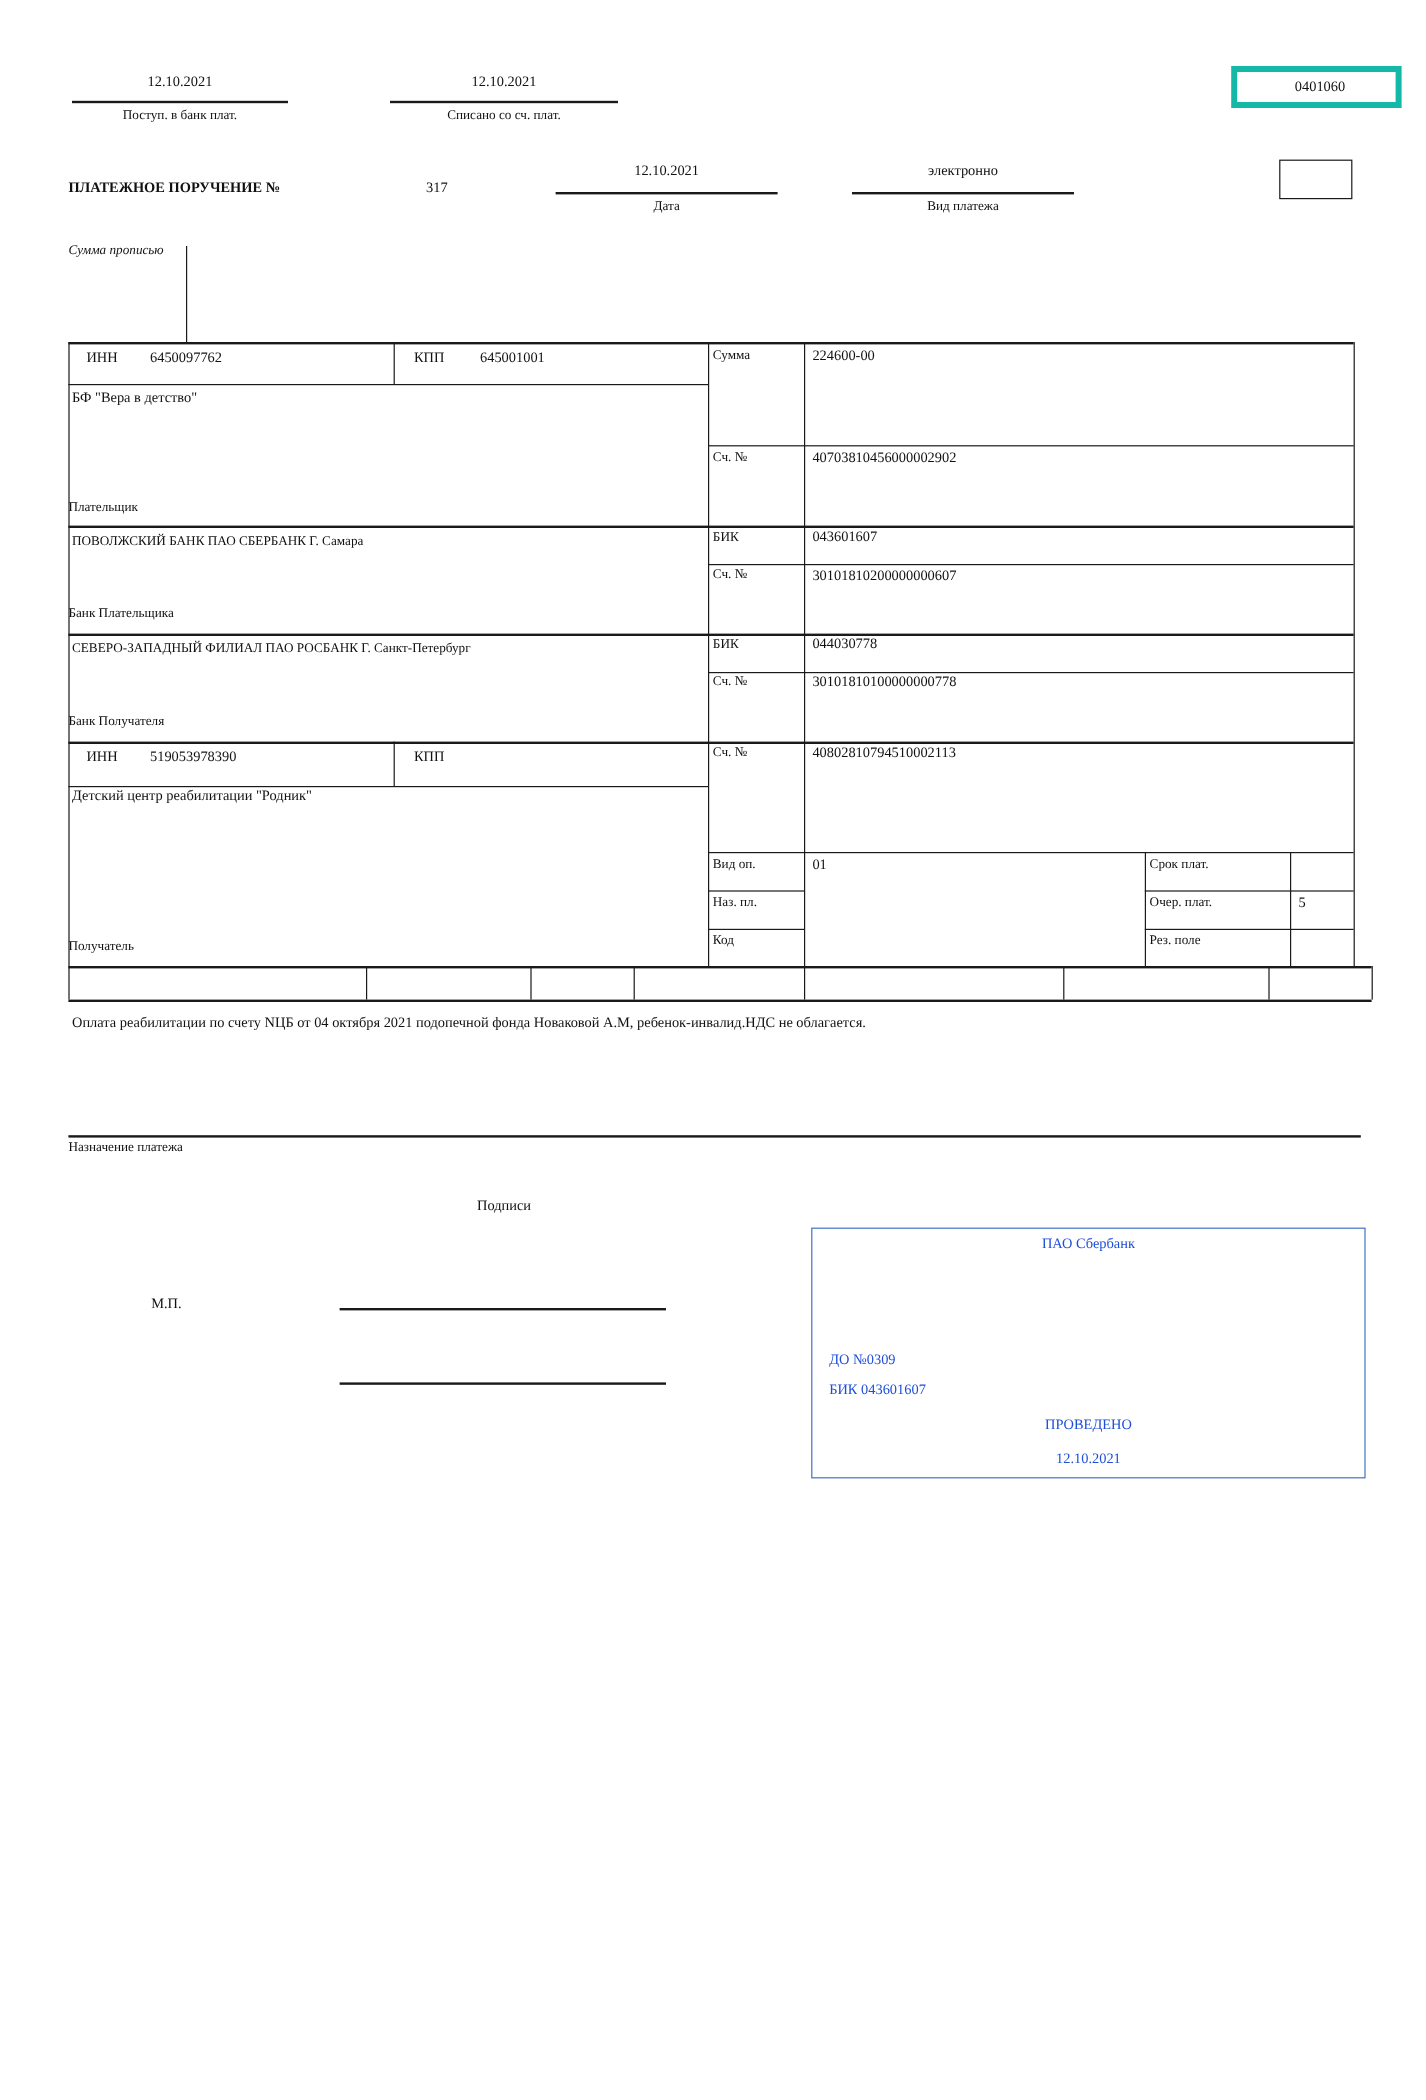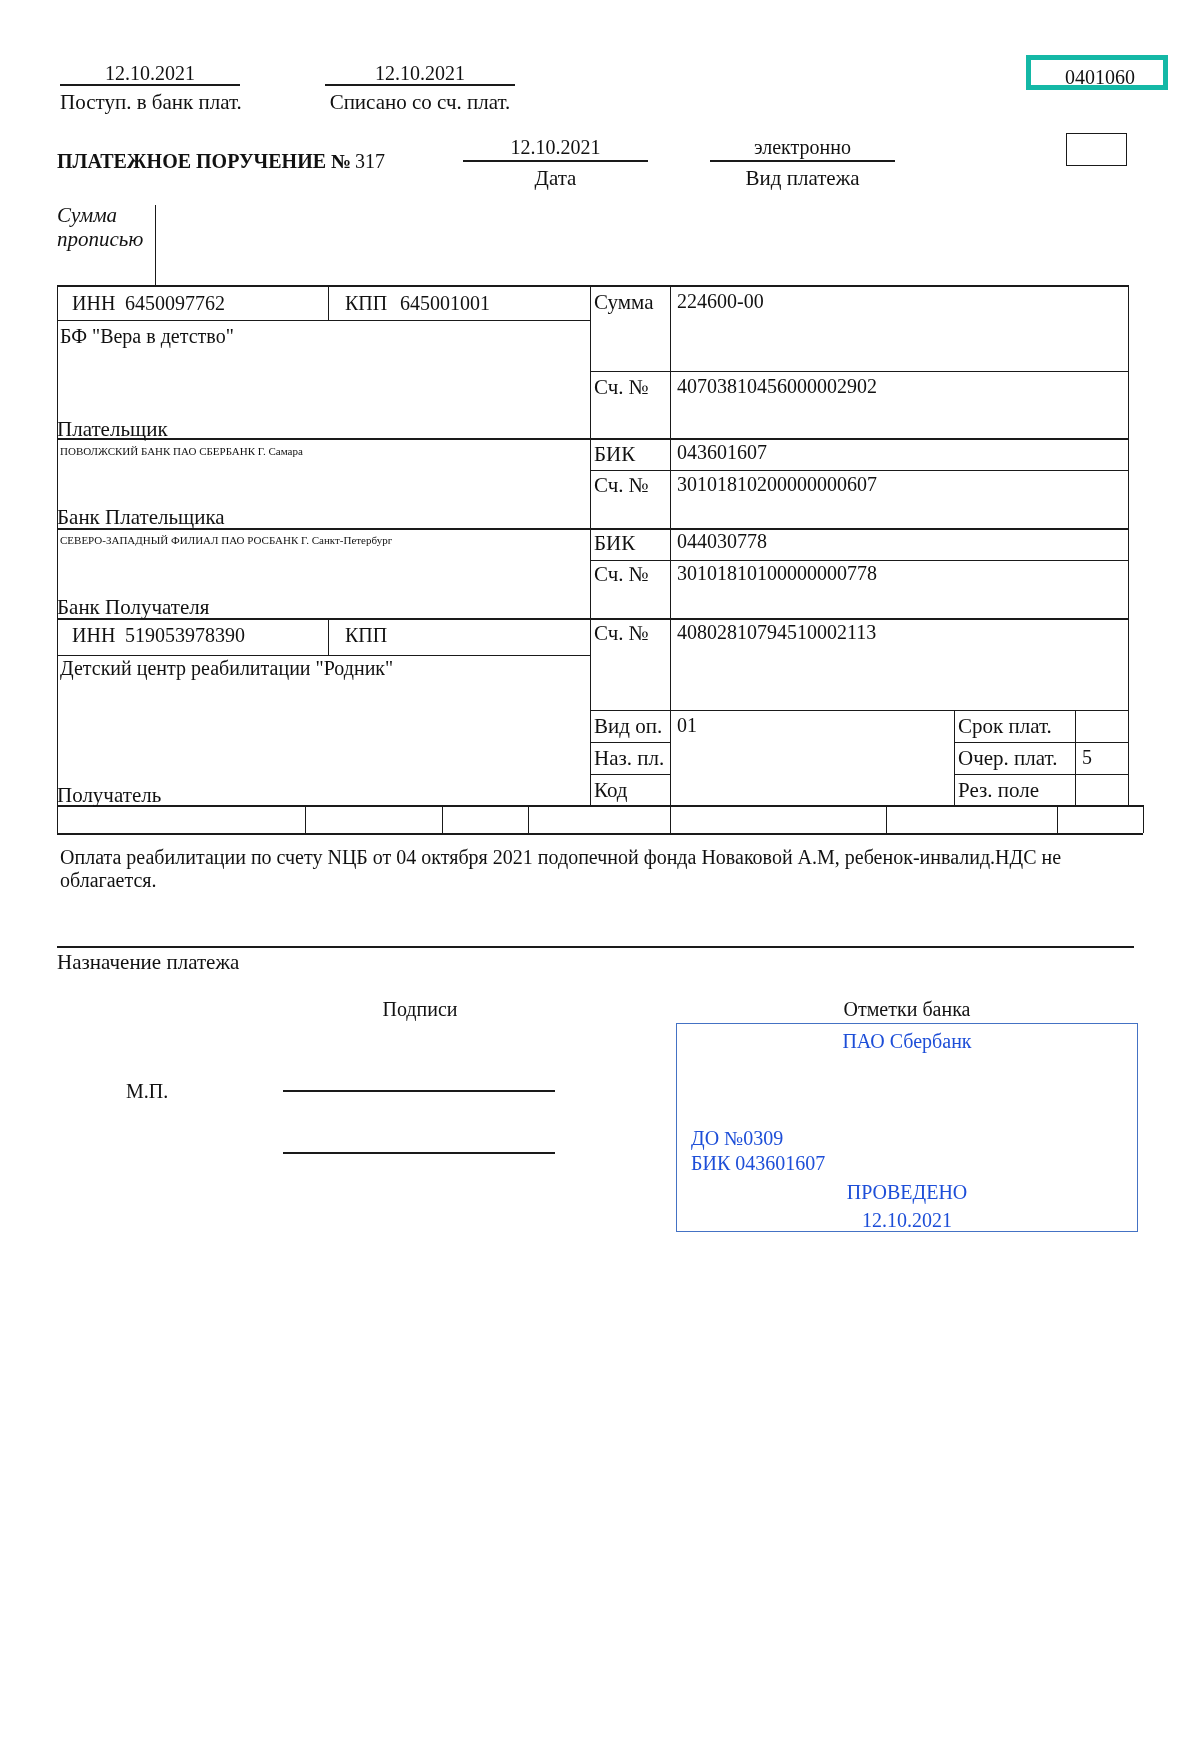--- a/index.html
+++ b/index.html
@@ -4,22 +4,22 @@
 <style>
   html,body{margin:0;padding:0;background:#fff;}
   .page{
     position:relative;
     width:1188px;height:1750px;
     background:#ffffff;
     font-family:"Liberation Serif","DejaVu Serif",serif;
     color:#111;
     overflow:hidden;
   }
-  .t{position:absolute;font-size:20px;line-height:1.15;white-space:nowrap;}
-  .t15{font-size:21px;}
+  .t{position:absolute;font-size:12px;line-height:1.15;white-space:nowrap;}
+  .t15{font-size:11px;}
   .t11{font-size:11px;}
   .bold{font-weight:bold;}
   .ctr{text-align:center;}
   .wrap{white-space:normal;}
   .hl{position:absolute;background:#1a1a1a;height:1px;}
   .hl2{height:2px;}
   .vl{position:absolute;background:#1a1a1a;width:1px;}
   .box{position:absolute;border:5px solid #14b8a6;box-sizing:border-box;margin-left:41px;}
   .box1{position:absolute;border:1px solid #1a1a1a;box-sizing:border-box;}
   .stamp{
@@ -135,21 +135,20 @@
   <div class="t" style="left:1082px;top:746px;">5</div>
   <div class="t t15" style="left:594px;top:778px;">Код</div>
   <div class="t t15" style="left:958px;top:778px;">Рез. поле</div>
   <div class="t t15" style="left:57px;top:783px;">Получатель</div>
 
   <div class="t wrap" style="left:60px;top:846px;width:1060px;">Оплата реабилитации по счету NЦБ от 04 октября 2021 подопечной фонда Новаковой А.М, ребенок-инвалид.НДС не облагается.</div>
   <div class="t t15" style="left:57px;top:922px;margin-top:28px;">Назначение платежа</div>
   <div class="hl hl2" style="left:57px;top:946px;width:1077px;"></div>
 
   <div class="t ctr" style="left:350px;top:998px;width:140px;">Подписи</div>
-  <div class="t ctr" style="left:676px;top:998px;width:462px;">Отметки банка</div>
 
   <div class="t" style="left:126px;top:1080px;">М.П.</div>
   <div class="hl hl2" style="left:283px;top:1090px;width:272px;"></div>
   <div class="hl hl2" style="left:283px;top:1152px;width:272px;"></div>
 
   <div class="stamp" style="border-color: rgb(68, 114, 196); color: #1d4ed8;">
     <div class="t ctr" style="left:0;top:6px;width:460px;">ПАО Сбербанк</div>
     <div class="t" style="left:14px;top:103px;">ДО №0309</div>
     <div class="t" style="left:14px;top:128px;">БИК 043601607</div>
     <div class="t ctr" style="left:0;top:157px;width:460px;text-align:center;">ПРОВЕДЕНО</div>

